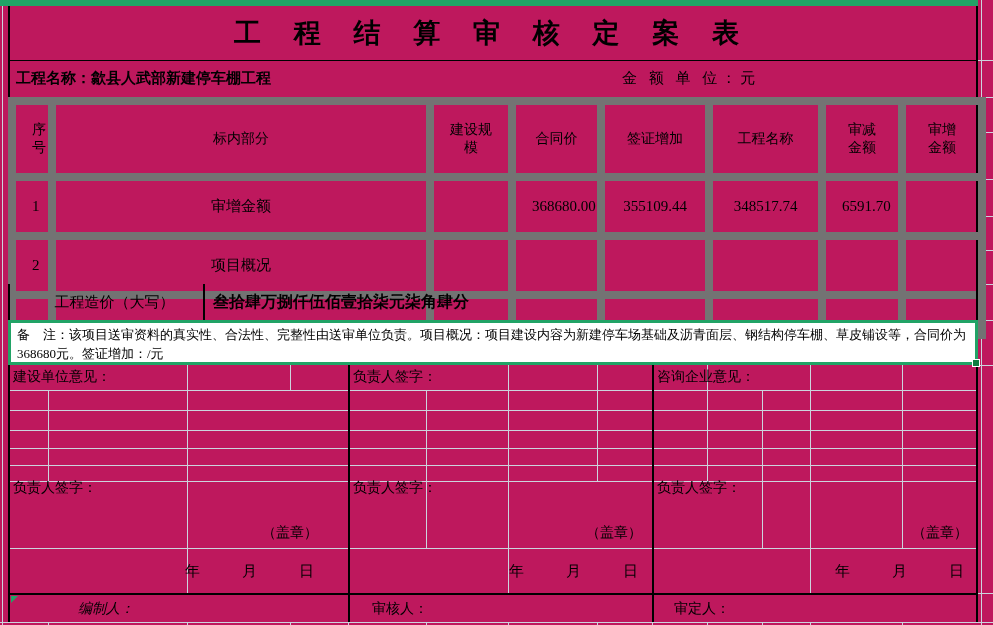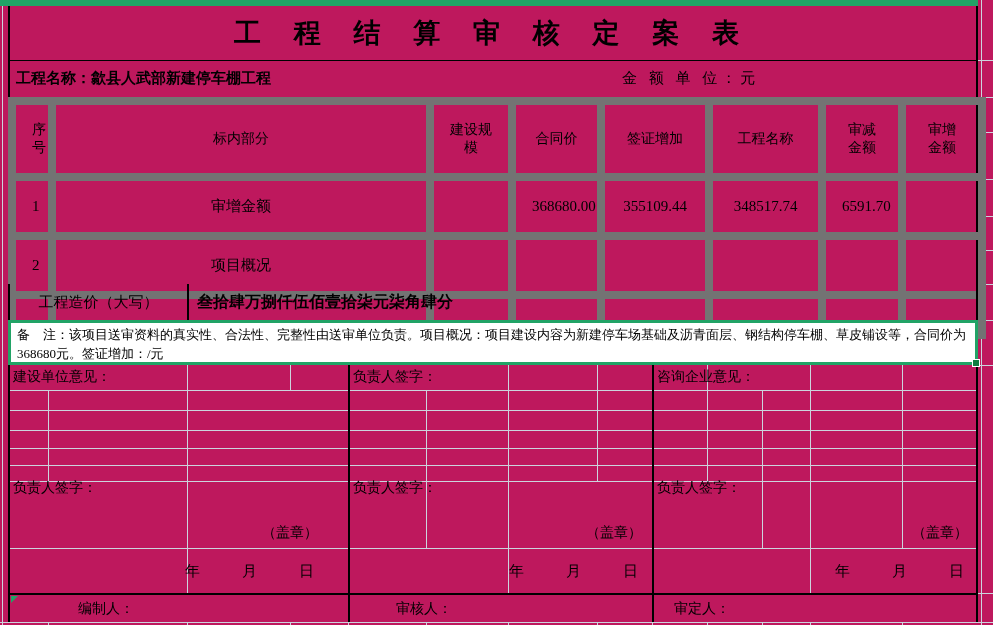--- a/index.html
+++ b/index.html
@@ -21,21 +21,21 @@
   .name-row .proj { position:absolute; left:6px; top:0; line-height:37px; font-size:15px; font-weight:bold; }
   .name-row .unit { position:absolute; left:612px; top:0; line-height:37px; font-size:15px; letter-spacing:4px; }
   table.main { position:absolute; left:8px; top:97px; width:970px;
     border-collapse:collapse; table-layout:fixed; }
   table.main td { border:8px solid #737373; text-align:center; vertical-align:middle;
     font-size:15px; padding:16px; overflow:hidden; }
   table.main tr.hdr td { font-size:14px; }
   .caps-row { position:absolute; left:8px; top:284px; width:970px; height:36px; display:flex;
     border-left:2px solid #000; border-right:2px solid #000; }
   .caps-row .lab { width:179px; border-right:2px solid #000; display:flex; align-items:center;
-    justify-content:center; font-size:15px; }
+    justify-content:center; font-size:15px;margin-left:16px; }
   .caps-row .val { flex:1; display:flex; align-items:center; padding-left:8px;
     font-size:16px; font-weight:bold; }
   .remark { position:absolute; left:8px; top:320px; width:970px; height:45px;
     border:3px solid #21a366; background:#fff; padding:2px 6px; font-size:13px;
     line-height:19px; z-index:5; }
   .fill-handle { position:absolute; right:-5px; bottom:-5px; width:8px; height:8px;
     background:#107c41; border:1px solid #fff; }
   .opinion { position:absolute; top:365px; height:228px; }
   .op1 { left:8px;   width:320px; }
   .op2 { left:348px; width:304px; }
@@ -213,19 +213,19 @@
     <div class="op-signer">负责人签字：</div>
     <div class="op-seal">（盖章）</div>
     <div class="op-date">
       <span>年</span>
       <span>月</span>
       <span>日</span>
     </div>
   </div>
 
   <div class="footer-row">
-    <div class="fcell" style="width:340px; padding-left:70px;">编制人：</div>
-    <div class="fcell" style="width:304px; padding-left:48px;">审核人：</div>
+    <div class="fcell" style="width:340px; padding-left:70px;font-style:italic;">编制人：</div>
+    <div class="fcell" style="width:304px; padding-left:24px;">审核人：</div>
     <div class="fcell" style="width:326px; padding-left:22px;">审定人：</div>
   </div>
   <span class="tri" style="left:11px; top:596px;"></span>
 
 </div>
 
 </body></html>

